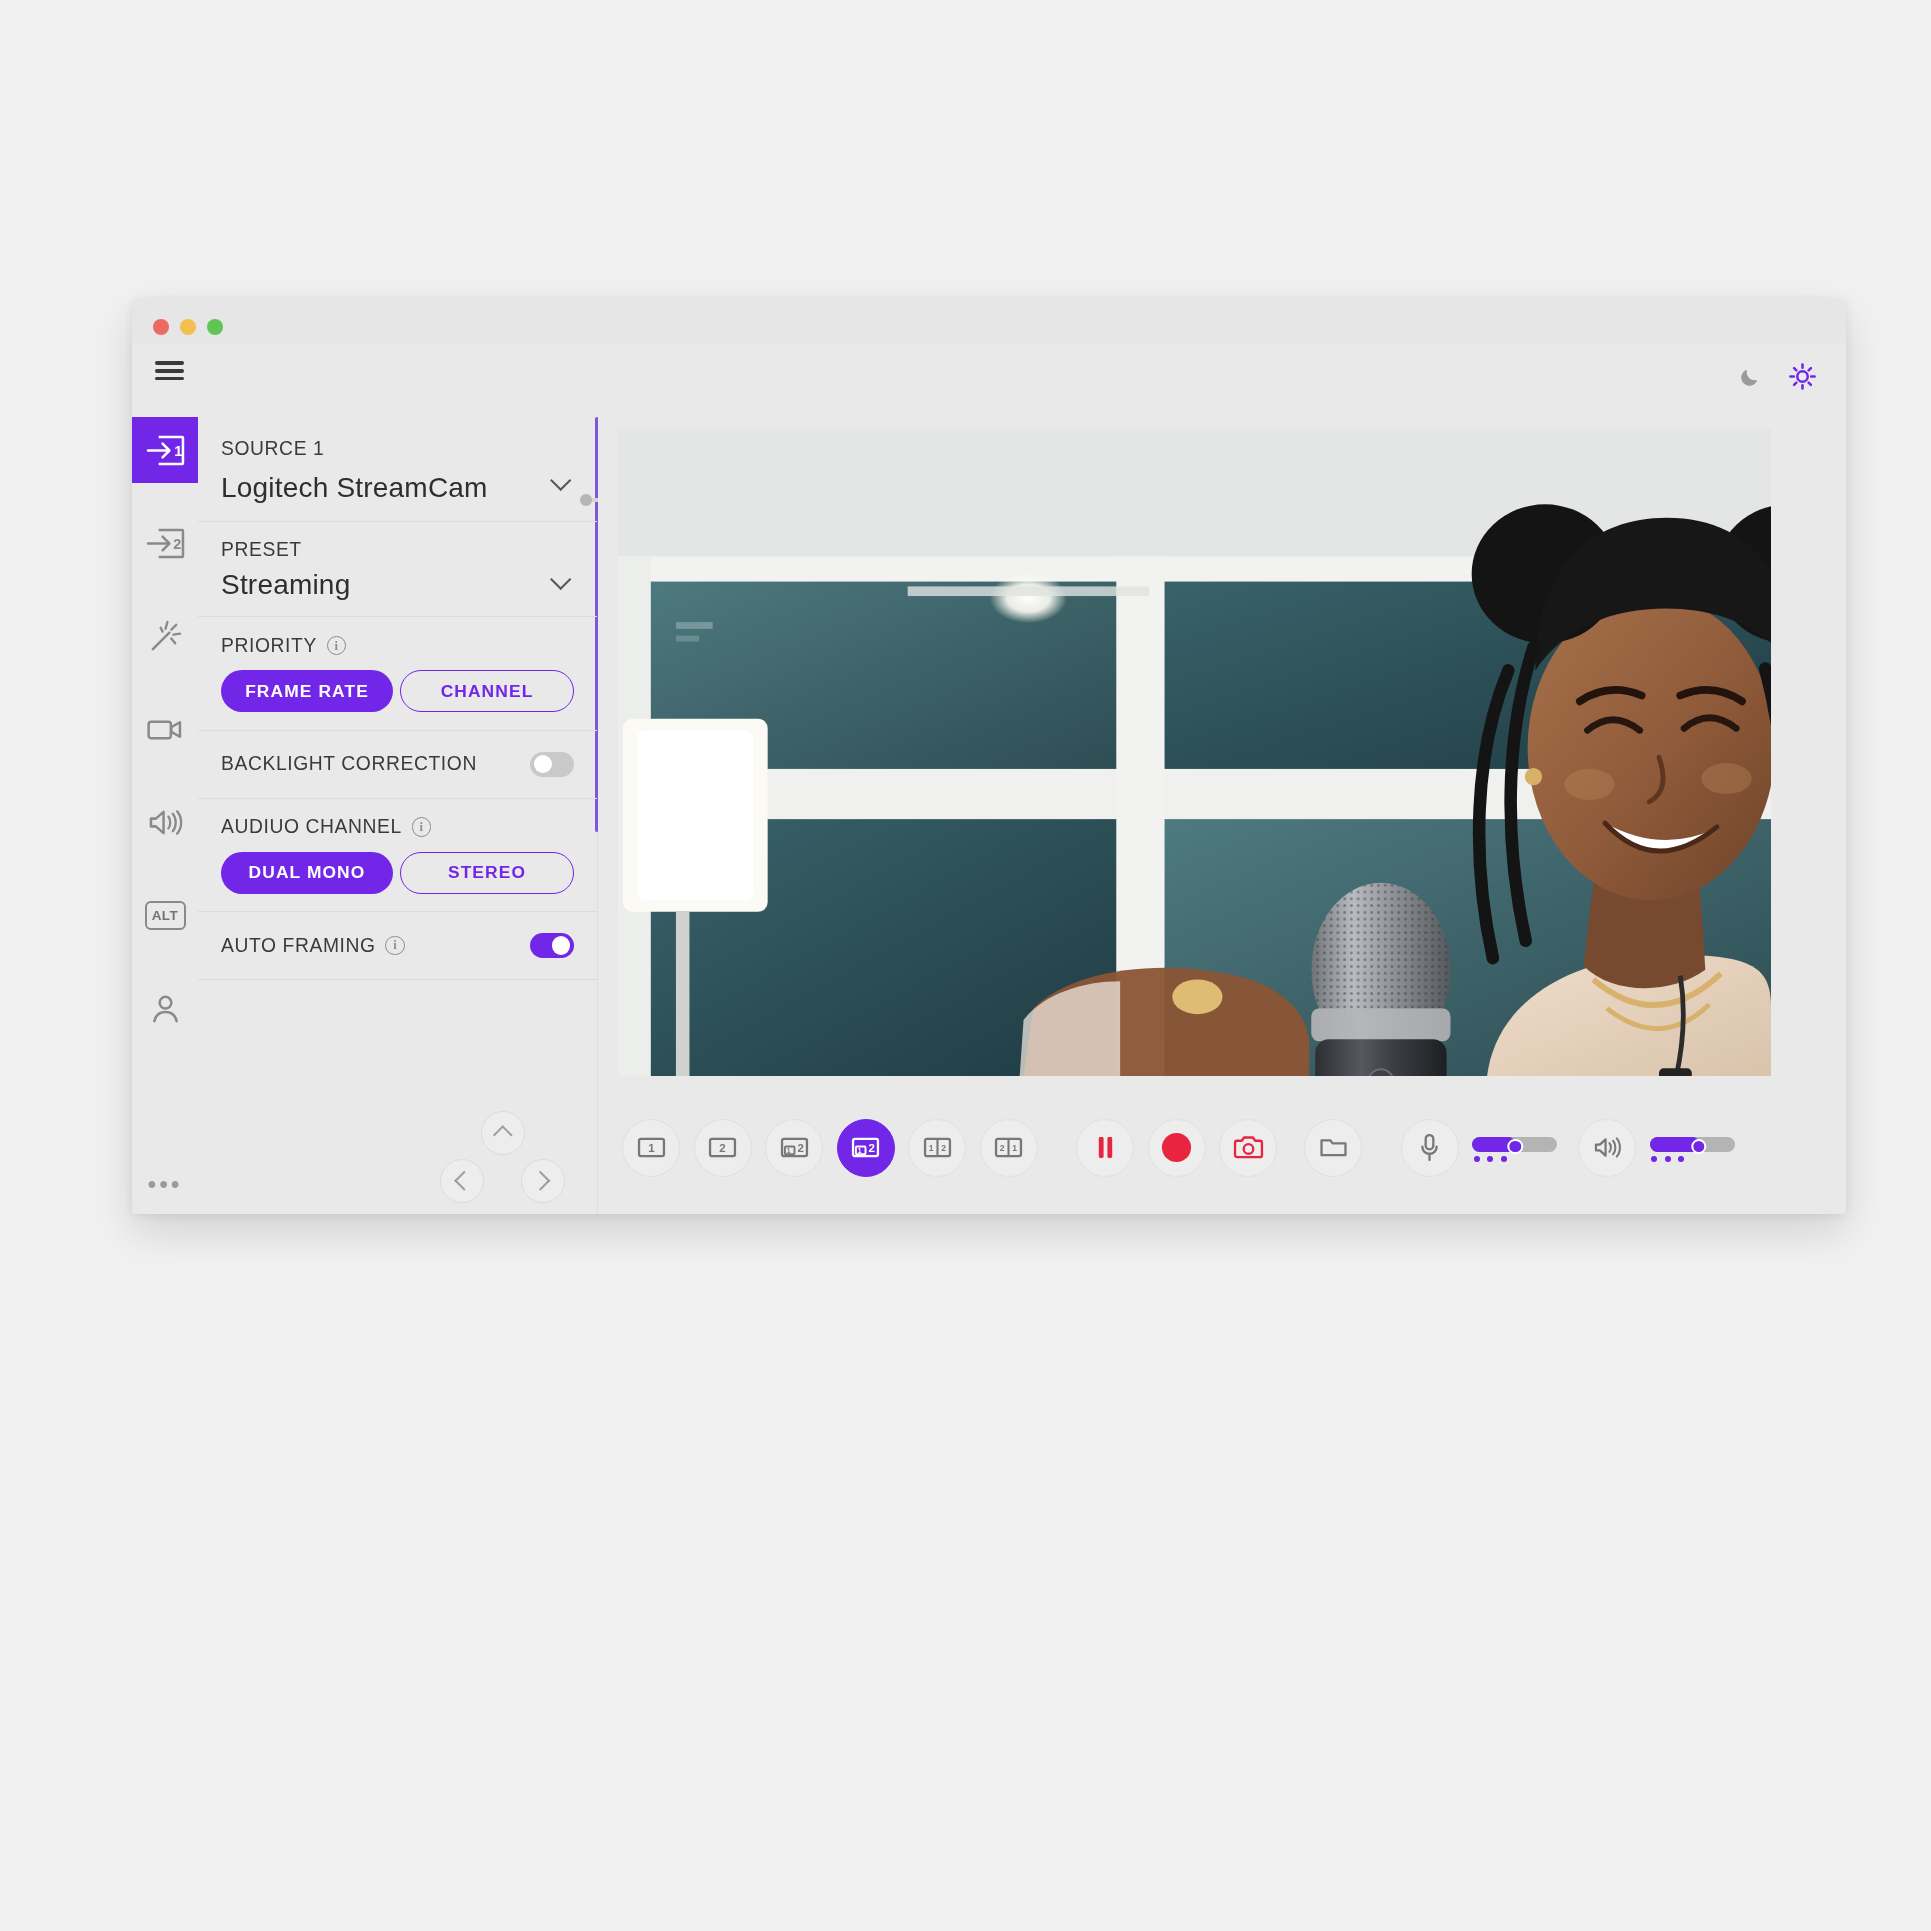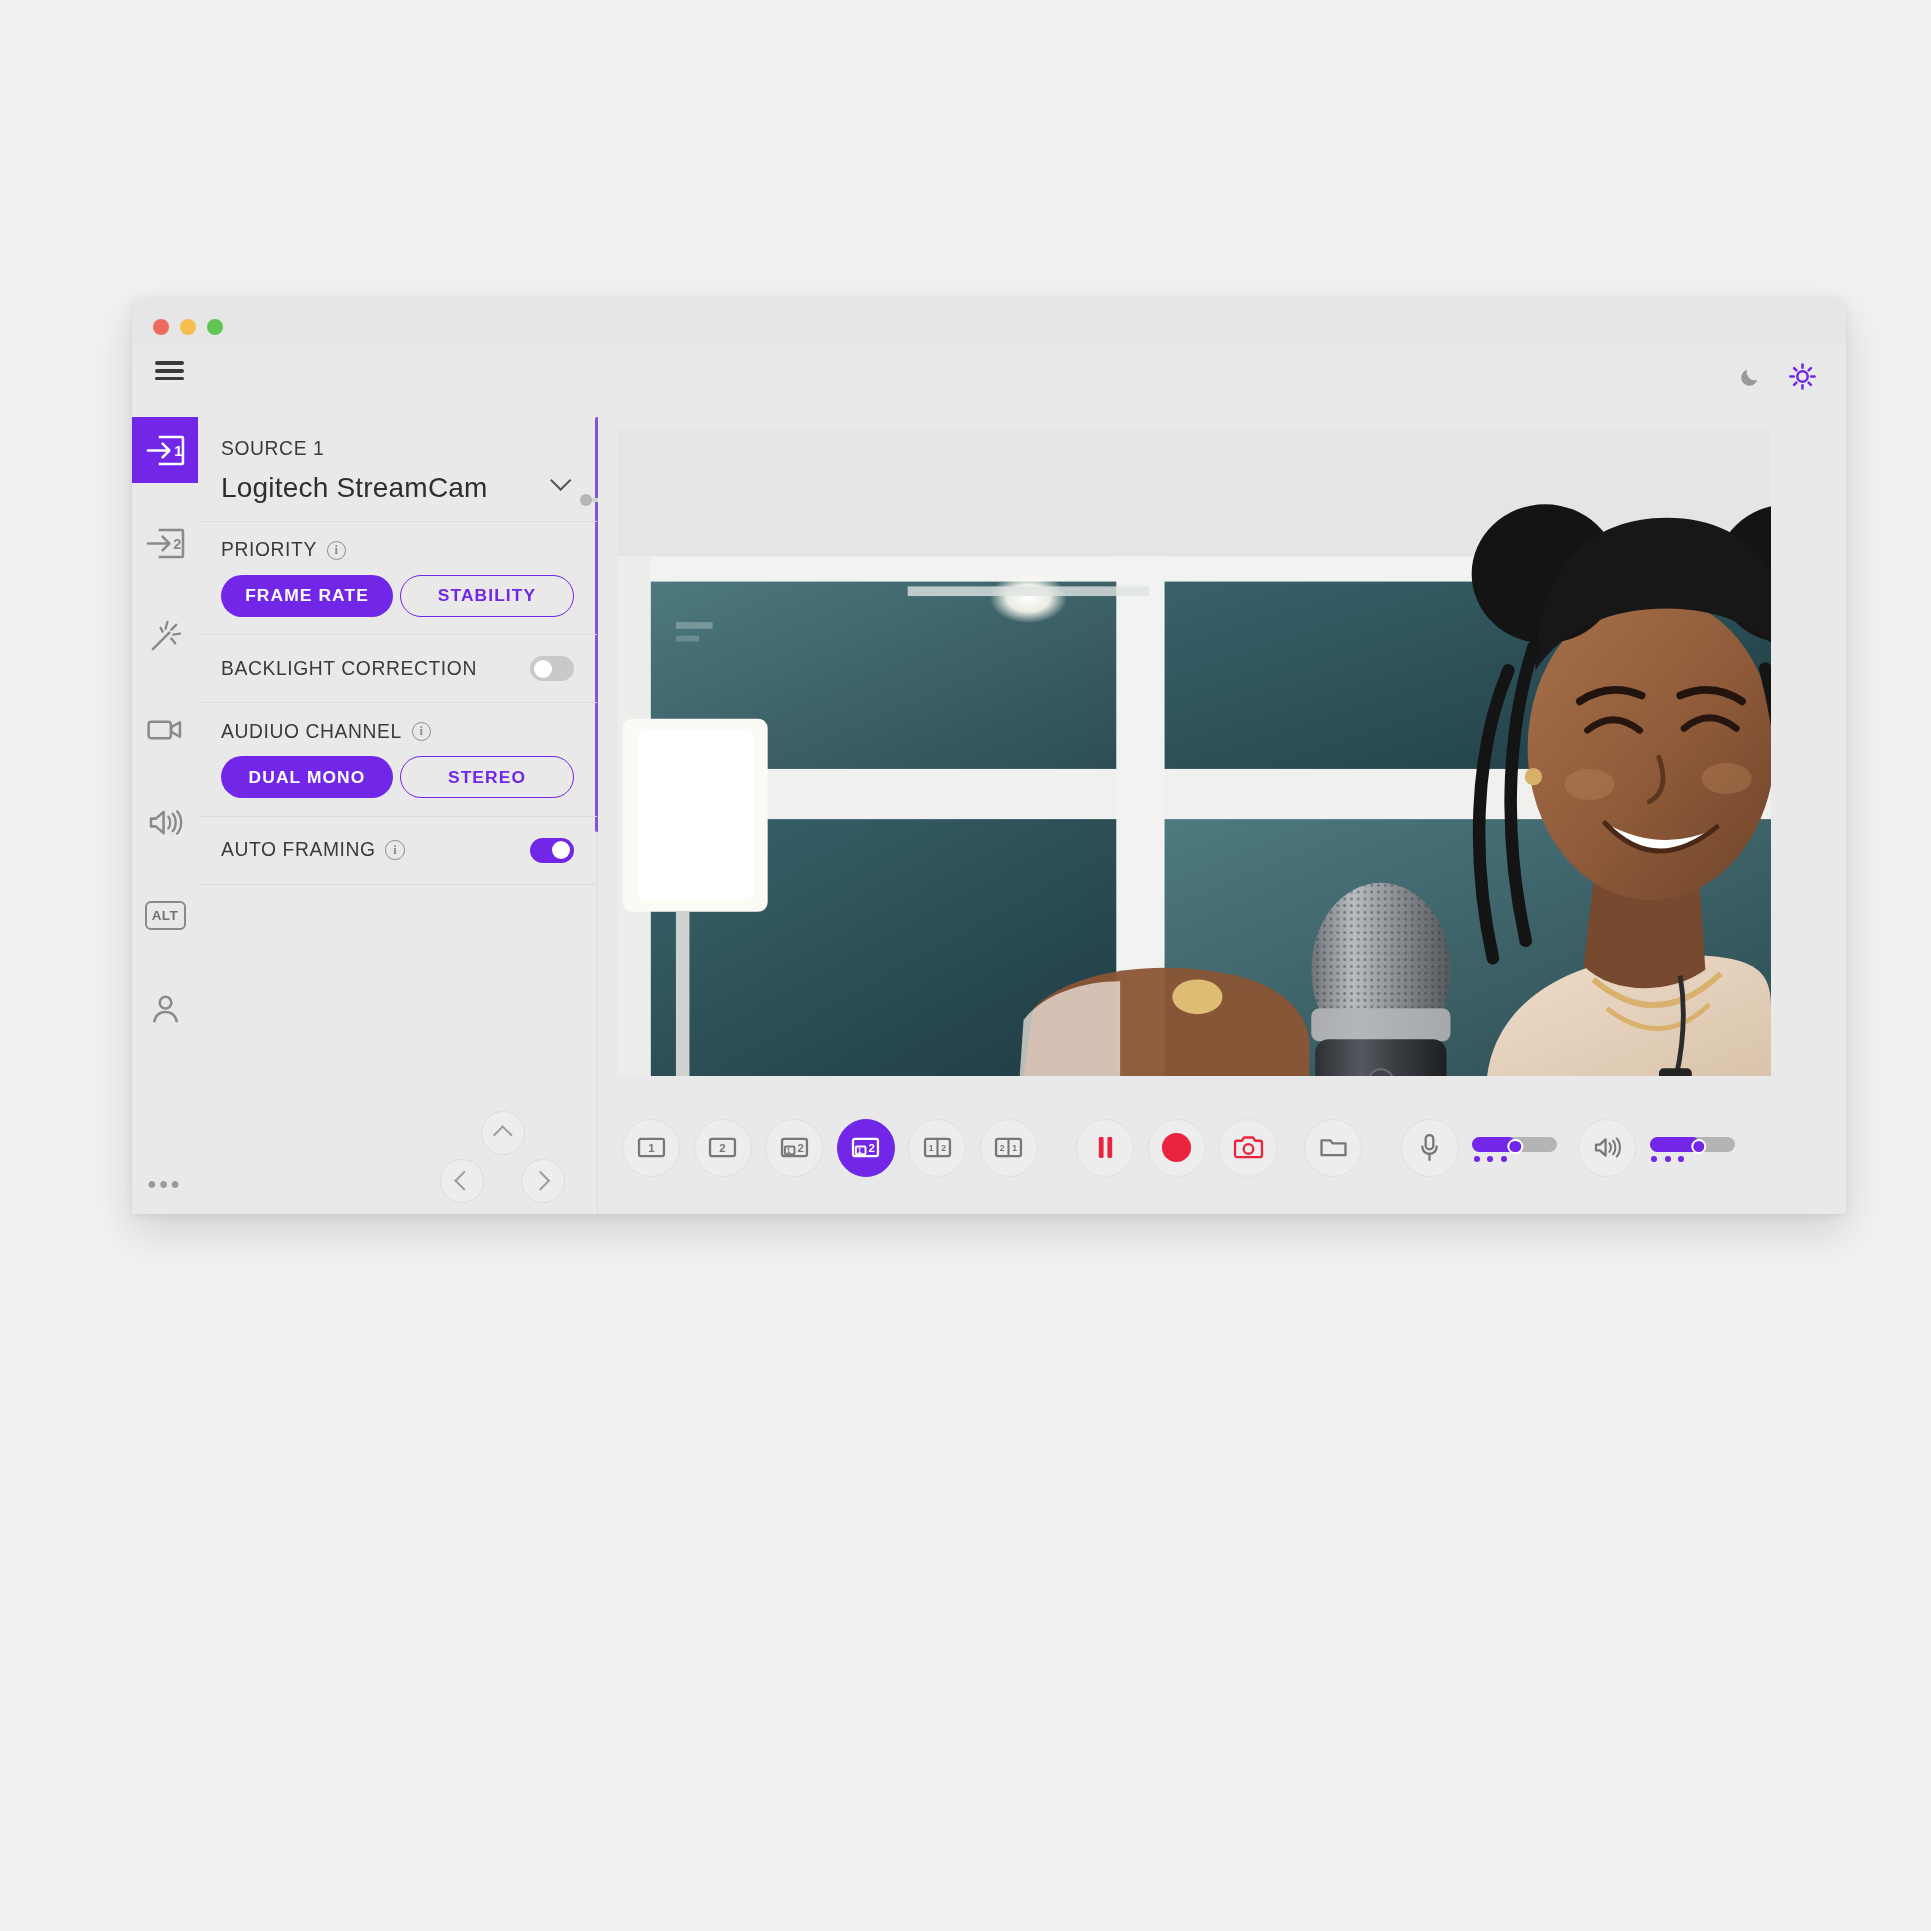--- a/index.html
+++ b/index.html
@@ -389,29 +389,34 @@
     <div class="panel">
       <div class="panel-right-edge"></div>
       <div class="panel-scroll">
 
         <div class="prow sec-source">
           <div class="prow-label">SOURCE 1</div>
           <div class="prow-value">Logitech StreamCam</div>
           <span class="chev"></span>
         </div>
 
+        <div class="prow sec-preset">
+          <div class="prow-label">PRESET</div>
+          <div class="prow-value">Streaming</div>
+          <span class="chev"></span>
+        </div>
 
         <div class="prow sec-seg">
           <div class="seg-head">
             <span class="prow-label">PRIORITY</span>
             <span class="info-i">i</span>
           </div>
           <div class="seg-group">
             <div class="seg-btn on">FRAME RATE</div>
-            <div class="seg-btn off">STABILITY</div>
+            <div class="seg-btn off">CHANNEL</div>
           </div>
         </div>
 
         <div class="prow sec-toggle">
           <div class="toggle-left">
             <span class="prow-label">BACKLIGHT CORRECTION</span>
           </div>
           <span class="switch">
               <i class="knob"></i>
             </span>

